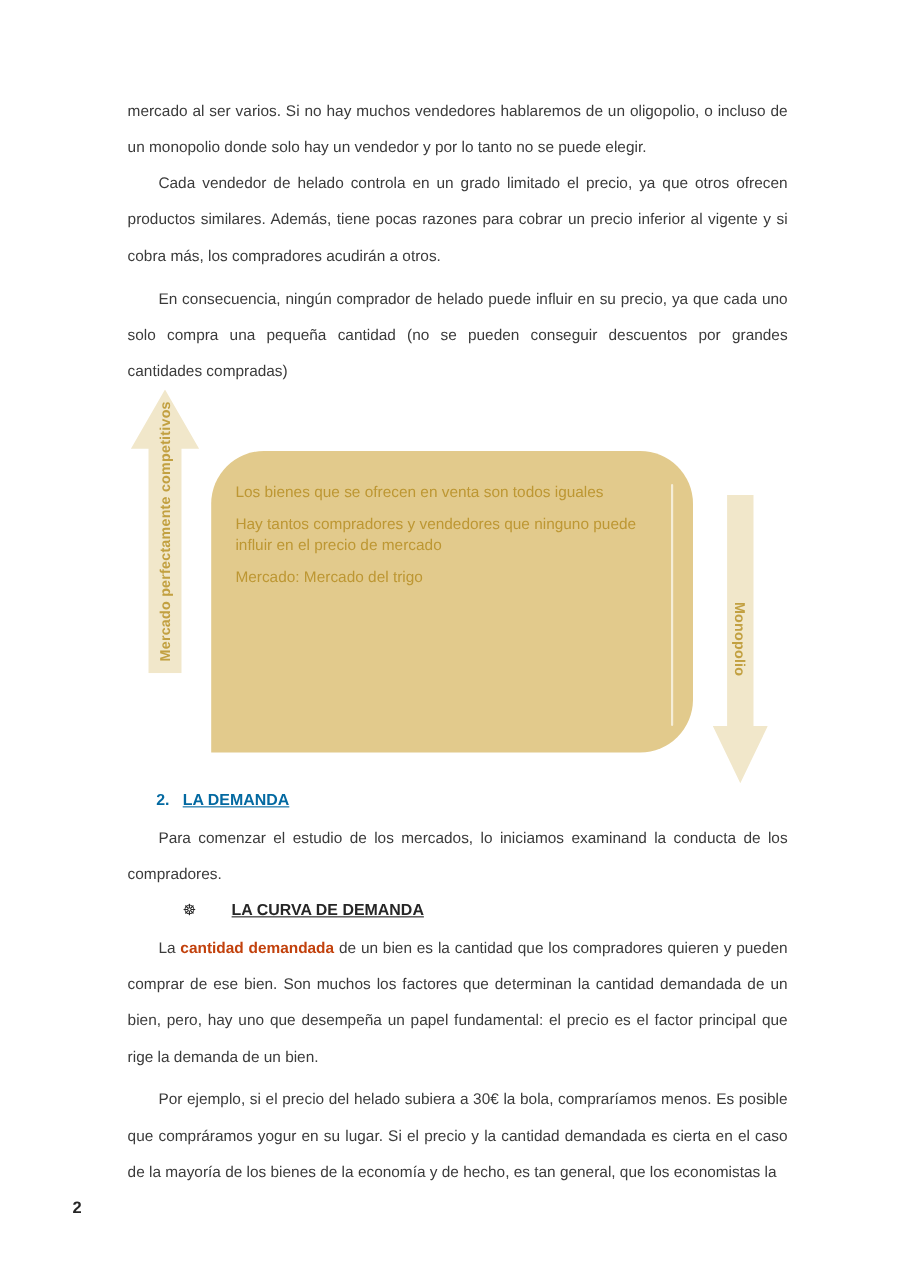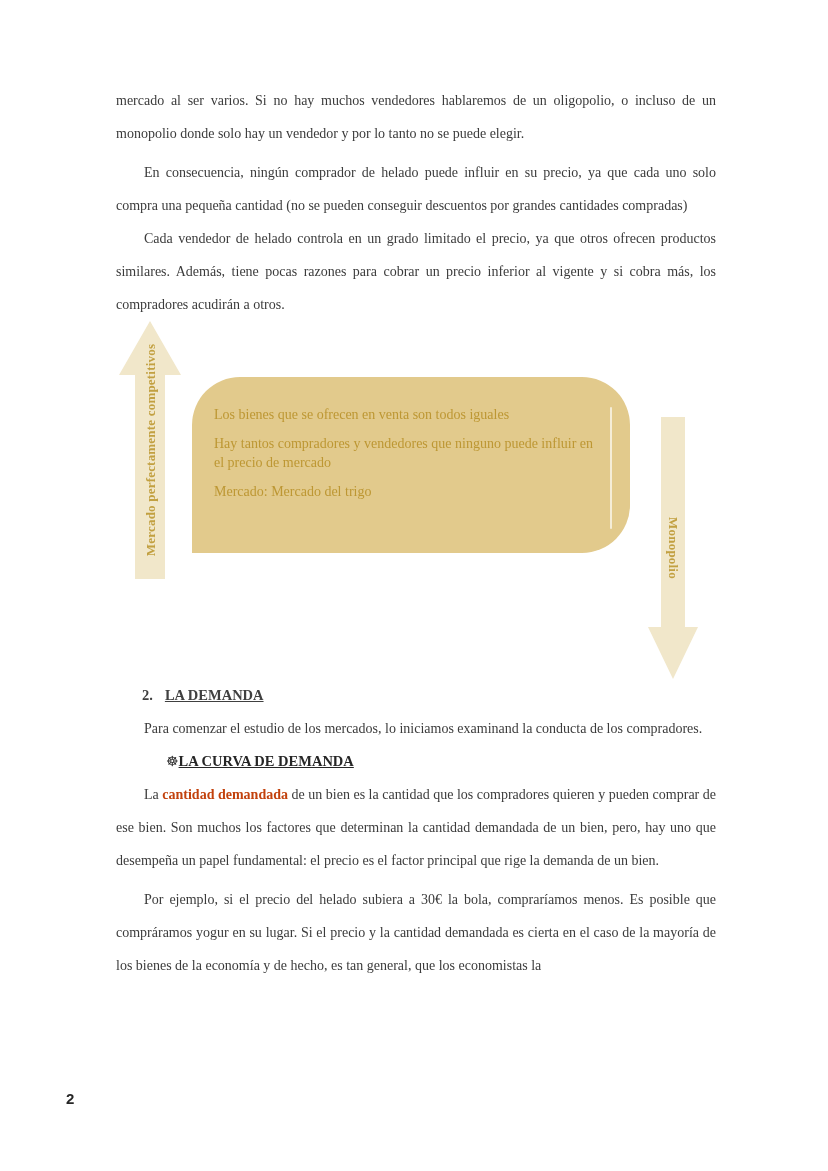--- a/index.html
+++ b/index.html
@@ -4,82 +4,82 @@
 <style>
   * { margin:0; padding:0; box-sizing:border-box; }
   html,body { background:#ffffff; }
   body { font-family:"Liberation Sans", sans-serif; }
   .page {
     position:relative; width:828px; height:1171px;
     background:#ffffff; overflow:hidden;
   }
   .content {
     position:absolute; left:116px; top:84px; width:600px;
-    color:#3b3b3b; font-size:14px; line-height:33px;font-family:Liberation Serif, serif;
+    color:#3b3b3b; font-size:14px; line-height:33px;
   }
   p.para { text-align:justify; text-align-last:left; }
   .indent { text-indent:28px; }
   .sp-before { margin-top:6px; }
 
   
   .diagram { position:relative; height:358px; }
   .arrow { position:absolute; }
   .arrow-up { left:3px; top:0; width:62px; height:258px; }
   .arrow-down { left:532px; top:96px; width:50px; height:262px; }
   .arrow svg { display:block; }
   .arrow-label {
     position:absolute; left:50%; top:50%;
     white-space:nowrap; font-weight:bold; font-size:13px;
     color:#c2a041; letter-spacing:0.2px;
   }
   .arrow-up .arrow-label { transform:translate(-50%,-50%) rotate(-90deg); }
   .arrow-down .arrow-label { transform:translate(-50%,-50%) rotate(90deg); color:#c2a041; }
 
   .market-box {
-    position:absolute; left:76px; top:56px; width:438px; height:176px;
+    position:absolute; left:76px; top:56px; width:438px; height:274px;
     background:#e2ca8c; border-radius:48px 48px 48px 0;
     display:flex; padding:28px 18px 16px 22px;
     color:#bd9733; font-size:14px; line-height:19px;
   }
   .box-col { flex:1; }
   .box-col p { margin-bottom:10px; }
   .box-left { padding-right:14px; }
   .box-right { padding-left:18px; padding-right:26px; }
   .box-divider {
     width:2px; background:rgba(255,255,255,0.65);
     margin:2px 0 8px 0; border-radius:1px;
   }
 
   
   .section-heading {
-    color:#404040; font-weight:bold; font-size:14.5px;
+    color:#0369a1; font-weight:bold; font-size:14.5px;
     margin-left:26px;
   }
   .sec-title { text-decoration:underline; margin-left:12px; }
 
   .sub-heading { color:#262626; font-weight:bold; font-size:14.5px; margin-left:50px; }
   .sub-bullet { font-weight:normal; font-size:14px; }
-  .sub-title { text-decoration:underline; }
+  .sub-title { text-decoration:underline; margin-left:32px; }
 
   strong { color:#c2410c; }
 
   .page-number {
     position:absolute; left:66px; top:1090px;
     font-weight:bold; font-size:15px; color:#262626;
   }
 </style>
 </head>
 <body>
 
 <div class="page">
   <div class="content">
 
     <p class="para">mercado al ser varios. Si no hay muchos vendedores hablaremos de un oligopolio, o incluso de un monopolio donde solo hay un vendedor y por lo tanto no se puede elegir.</p>
+    <p class="para indent">Cada vendedor de helado controla en un grado limitado el precio, ya que otros ofrecen productos similares. Además, tiene pocas razones para cobrar un precio inferior al vigente y si cobra más, los compradores acudirán a otros.</p>
     <p class="para indent sp-before">En consecuencia, ningún comprador de helado puede influir en su precio, ya que cada uno solo compra una pequeña cantidad (no se pueden conseguir descuentos por grandes cantidades compradas)</p>
-    <p class="para indent">Cada vendedor de helado controla en un grado limitado el precio, ya que otros ofrecen productos similares. Además, tiene pocas razones para cobrar un precio inferior al vigente y si cobra más, los compradores acudirán a otros.</p>
 
     <div class="diagram">
 
       <div class="arrow arrow-up">
         <svg width="62" height="258" viewBox="0 0 62 258">
           <path d="M31 0 L62 54 L46 54 L46 258 L16 258 L16 54 L0 54 Z" fill="#f1e7ca"></path>
         </svg>
         <div class="arrow-label">Mercado perfectamente competitivos</div>
       </div>
 

